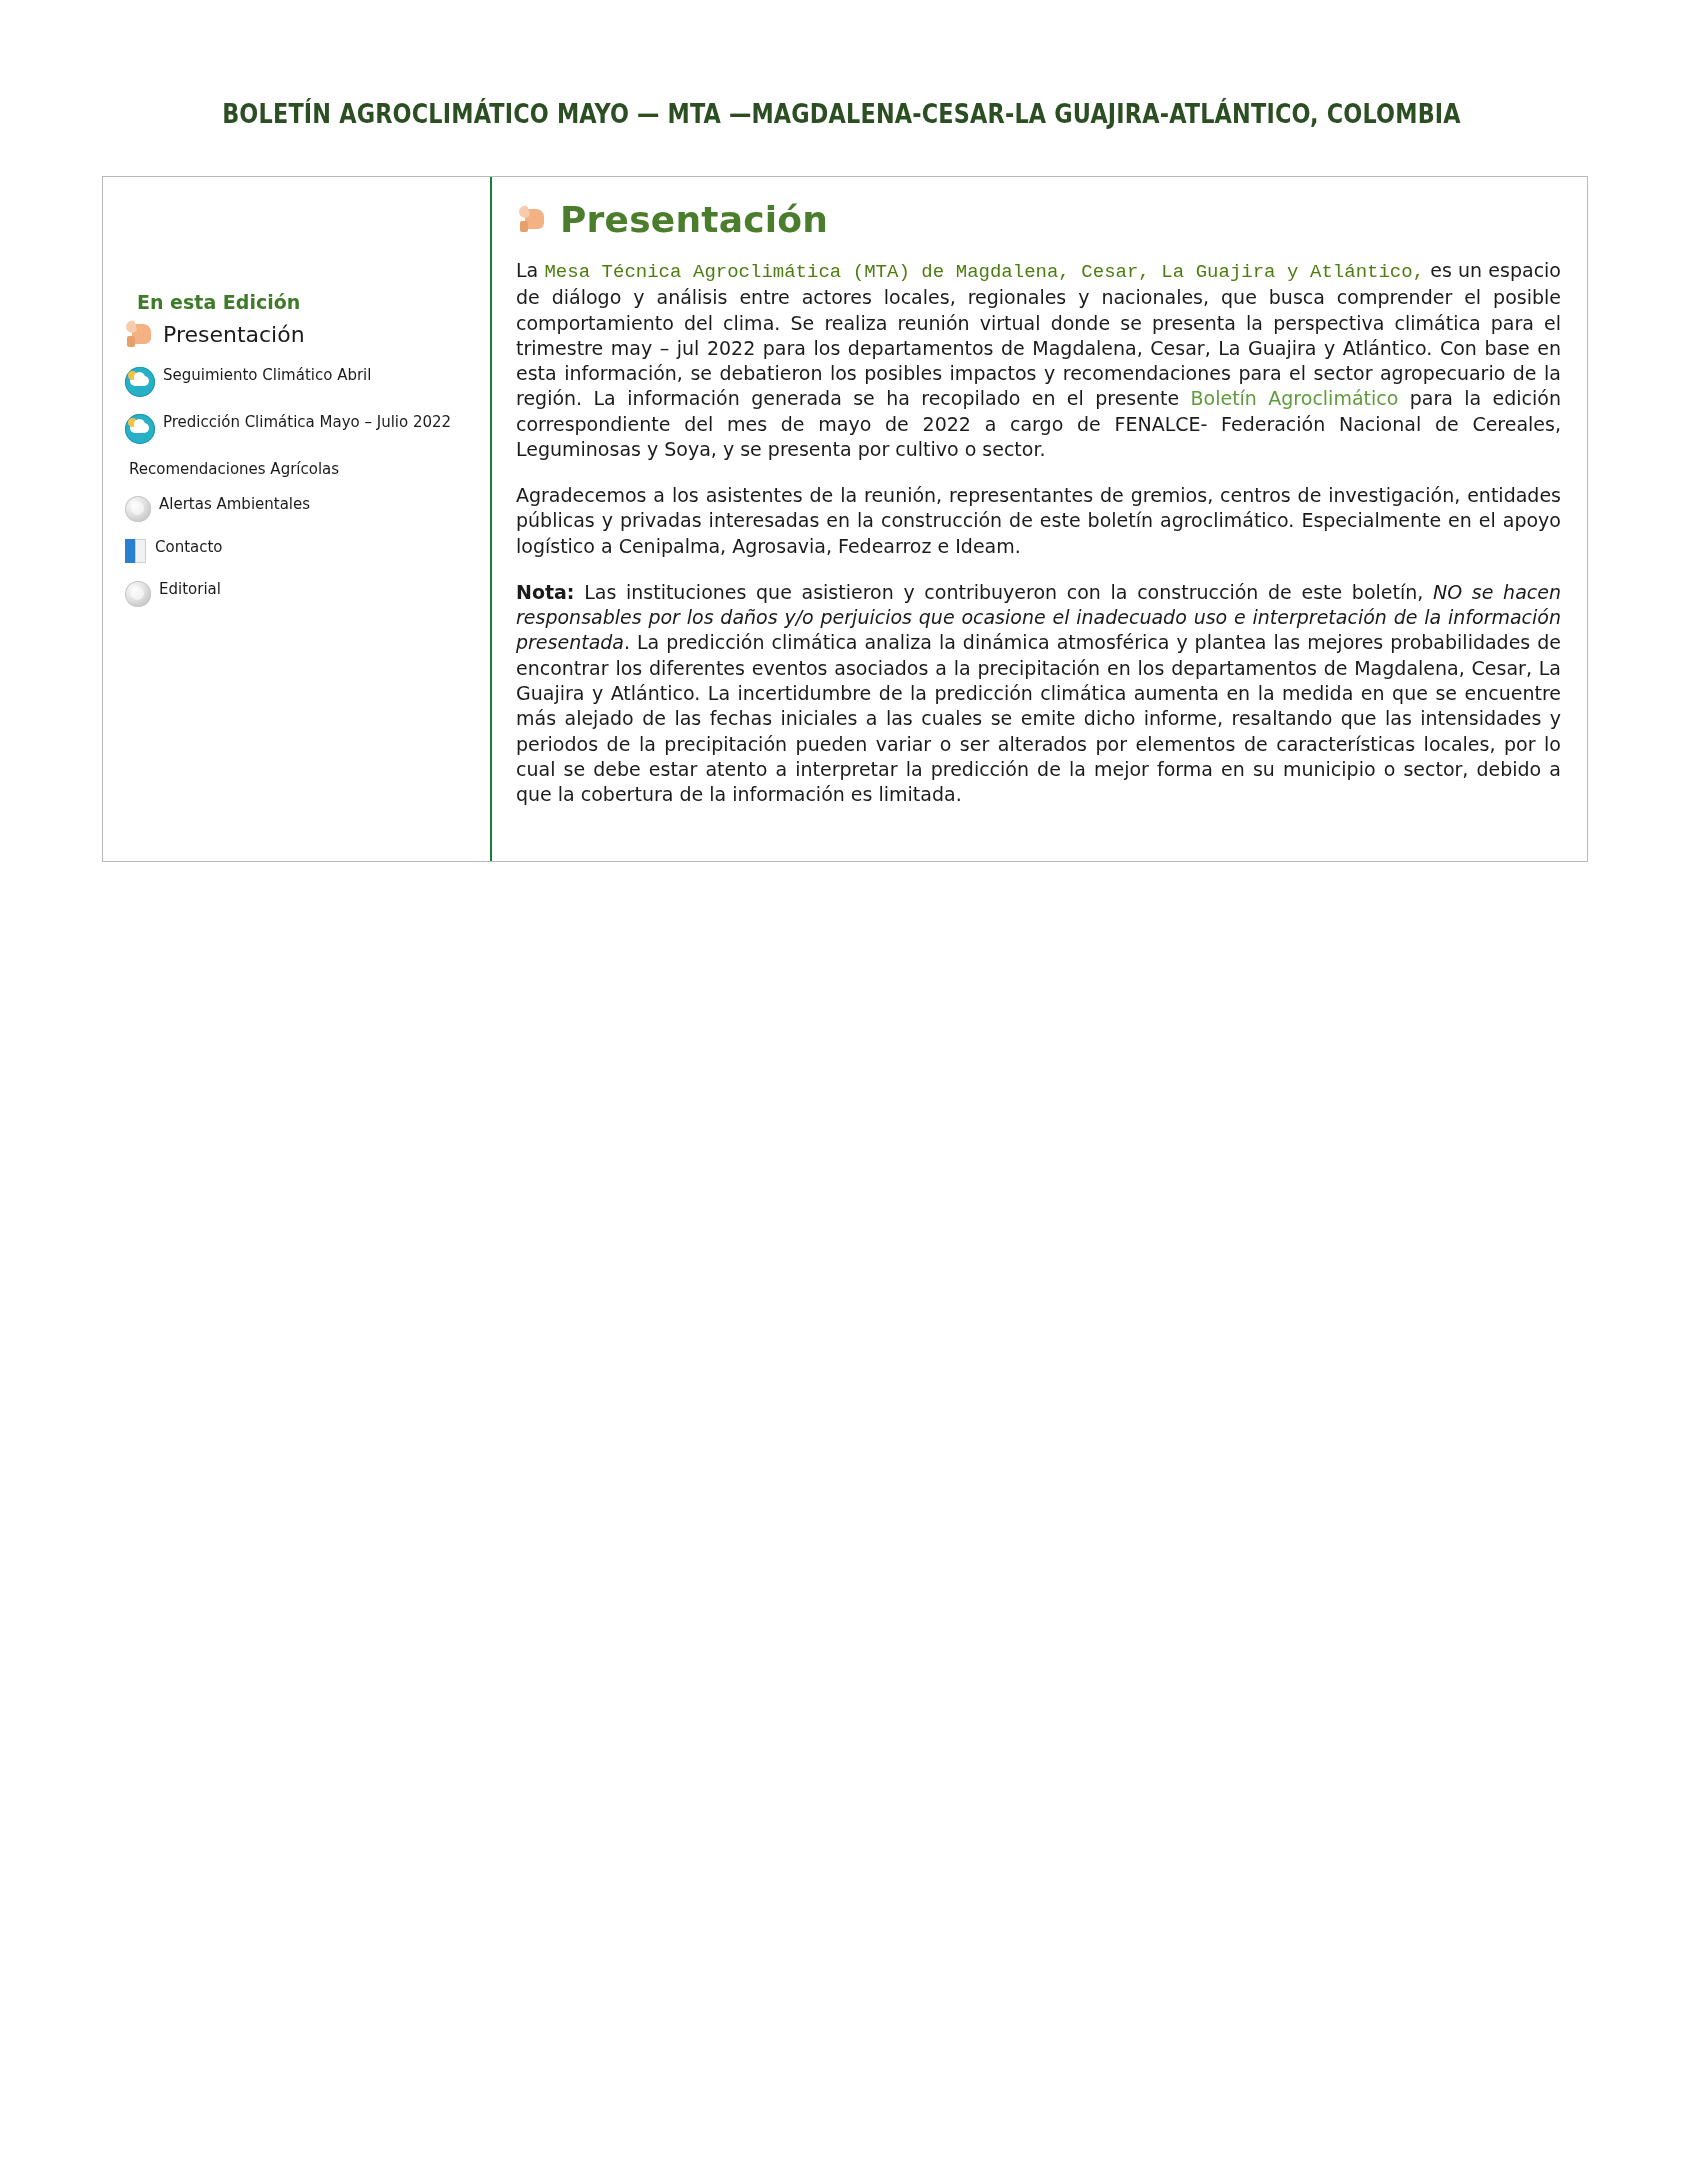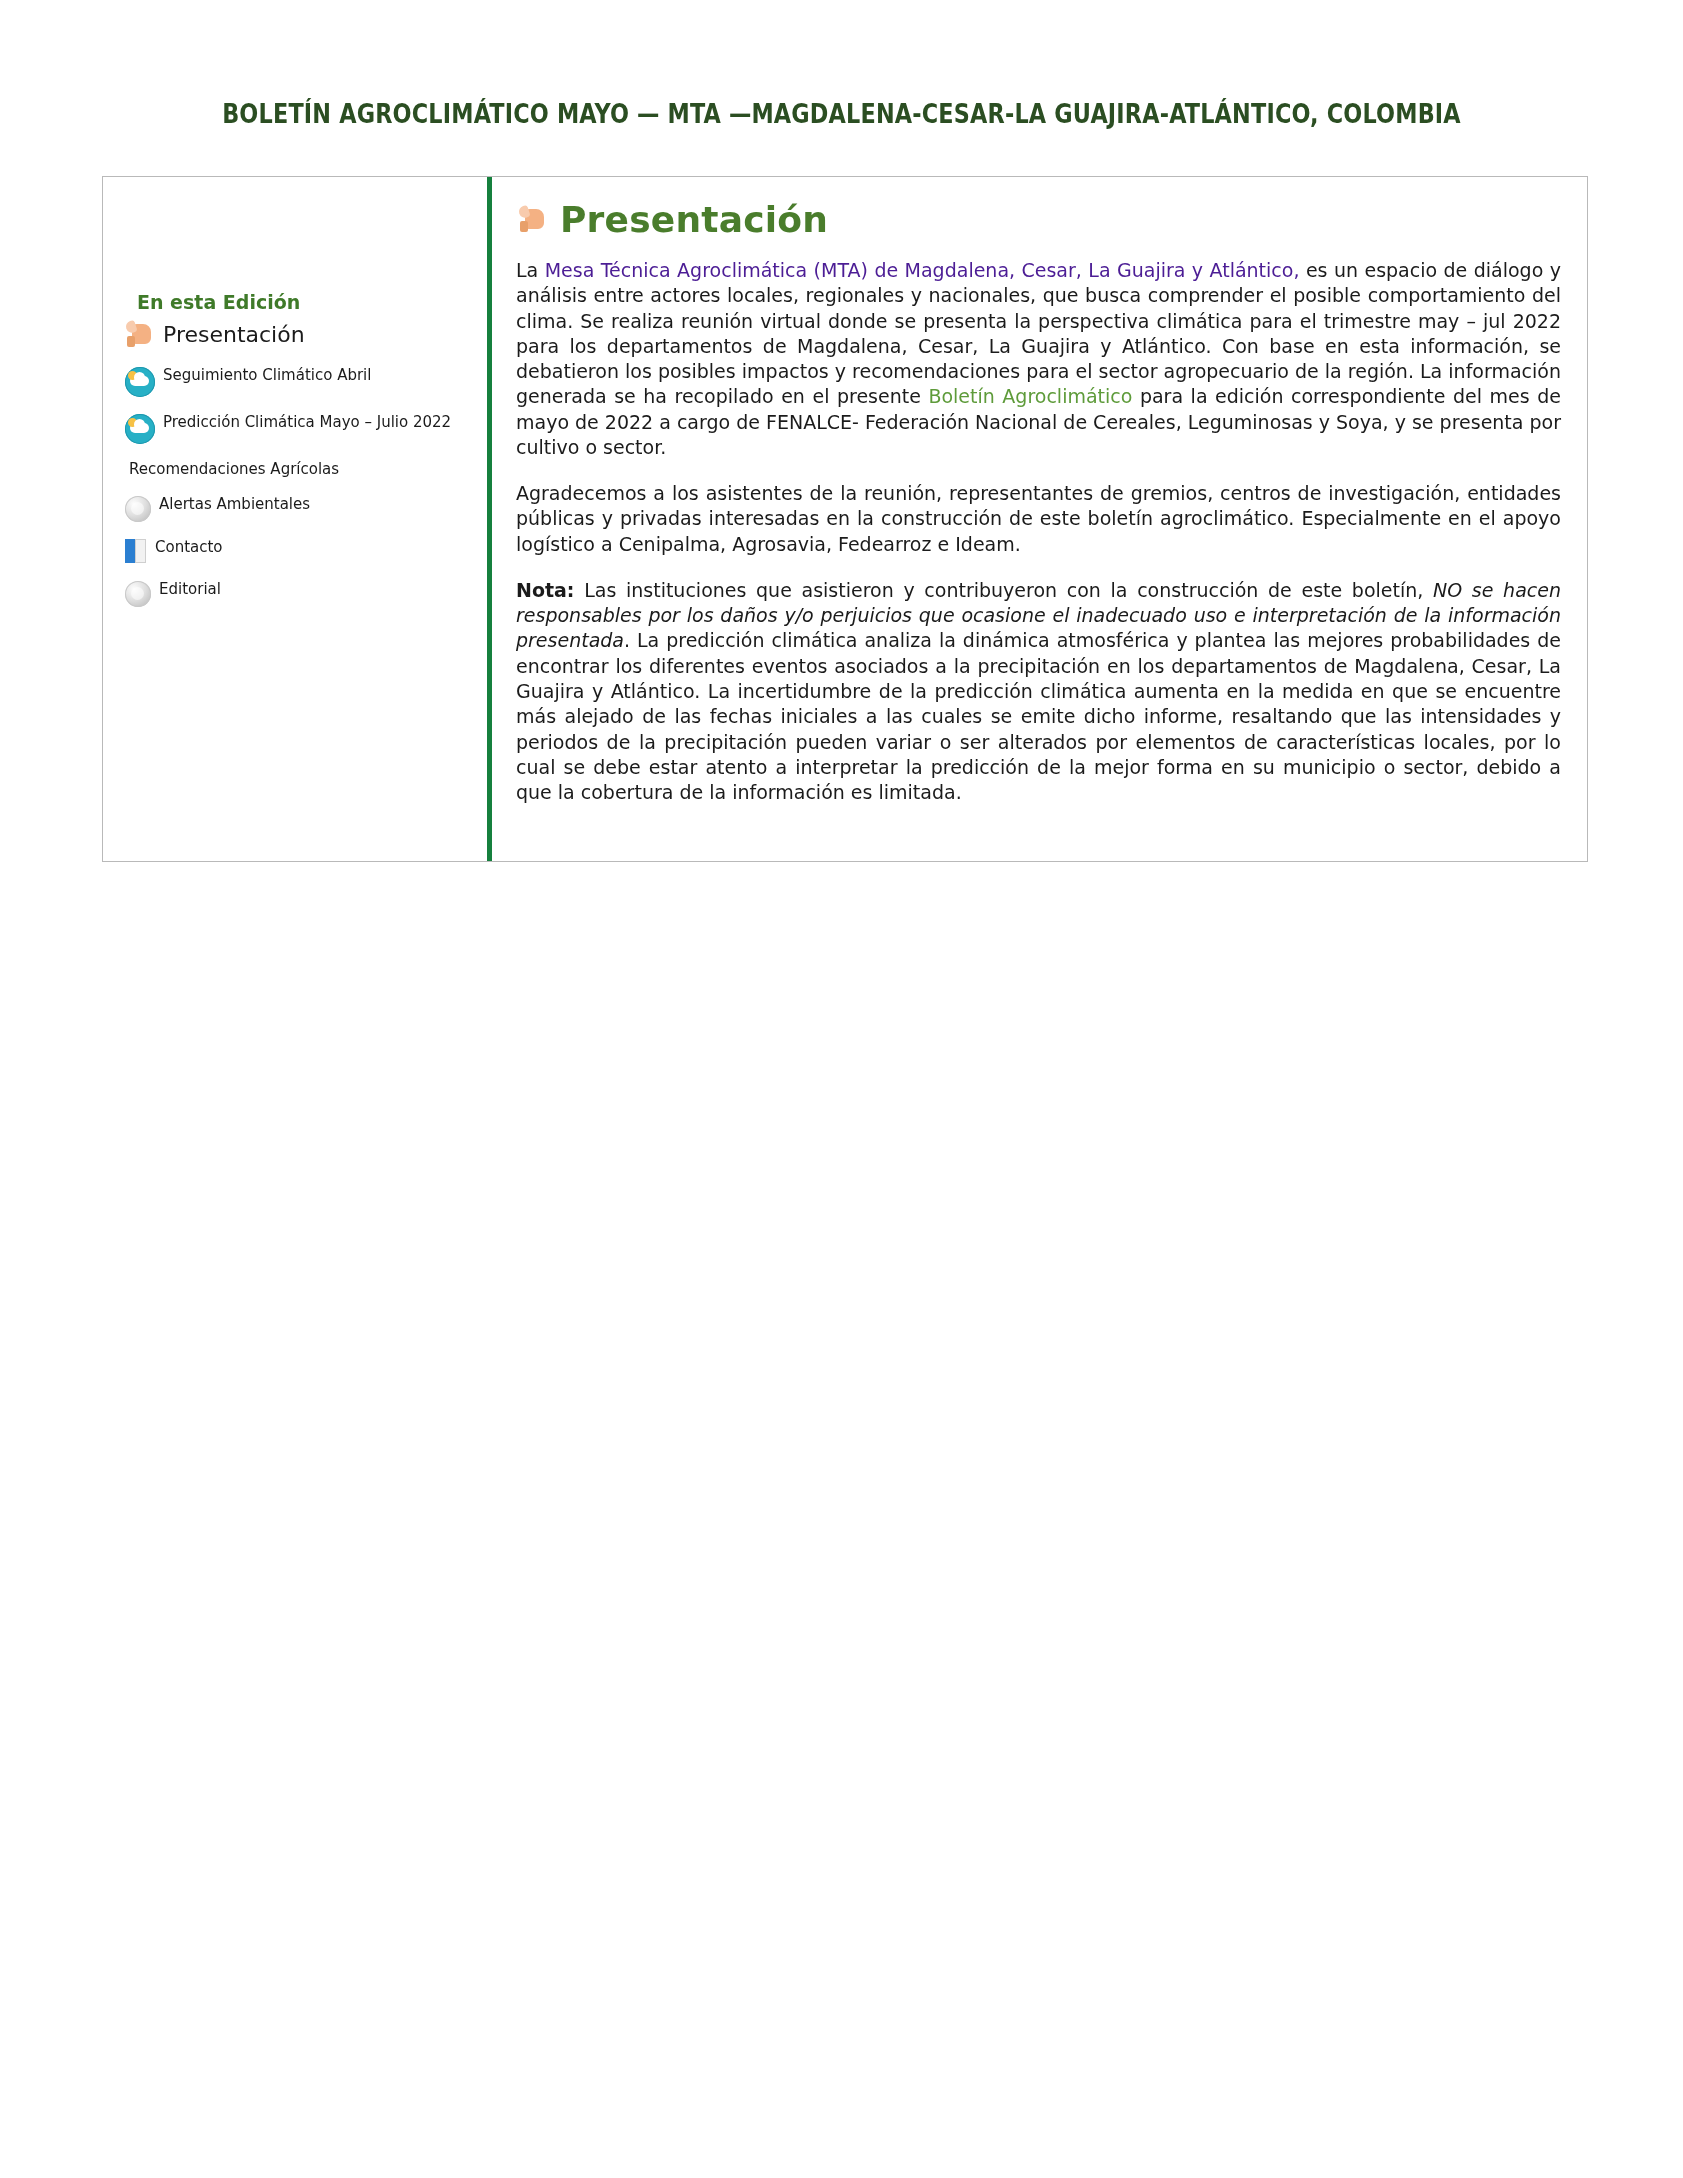--- a/index.html
+++ b/index.html
@@ -45,21 +45,21 @@
     width: 1486px;
     border: 1px solid #b9b9b9;
     box-sizing: border-box;
     display: flex;
     min-height: 686px;
     background: #fff;
   }
   .col-left {
     width: 389px;
     box-sizing: border-box;
-    border-right: 5px solid #15803d;
+    border-right: 2px solid #15803d;
     padding: 18px 22px 18px 22px;
     position: relative;
   }
   .col-right {
     flex: 1;
     box-sizing: border-box;
     padding: 16px 26px 22px 24px;
   }
 
   
@@ -207,21 +207,21 @@
     letter-spacing: 0.2px;
   }
   .para {
     font-size: 19px;
     line-height: 1.33;
     text-align: justify;
     margin: 0 0 21px 0;
     color: #1b1b1b;
     font-family: "DejaVu Sans", "Liberation Sans", sans-serif;
   }
-  .green { color: #4c1d95; }
+  .green { color: #4d7c0f; font-family: Liberation Mono, monospace; }
   .green-i { color: #5e9b3a; }
   .ital { font-style: italic; }
   .bold { font-weight: bold; }
 </style>
 </head>
 <body>
 
 <div class="page">
 
   <h1 class="doc-title">BOLETÍN AGROCLIMÁTICO MAYO — MTA —MAGDALENA-CESAR-LA GUAJIRA-ATLÁNTICO, COLOMBIA</h1>

